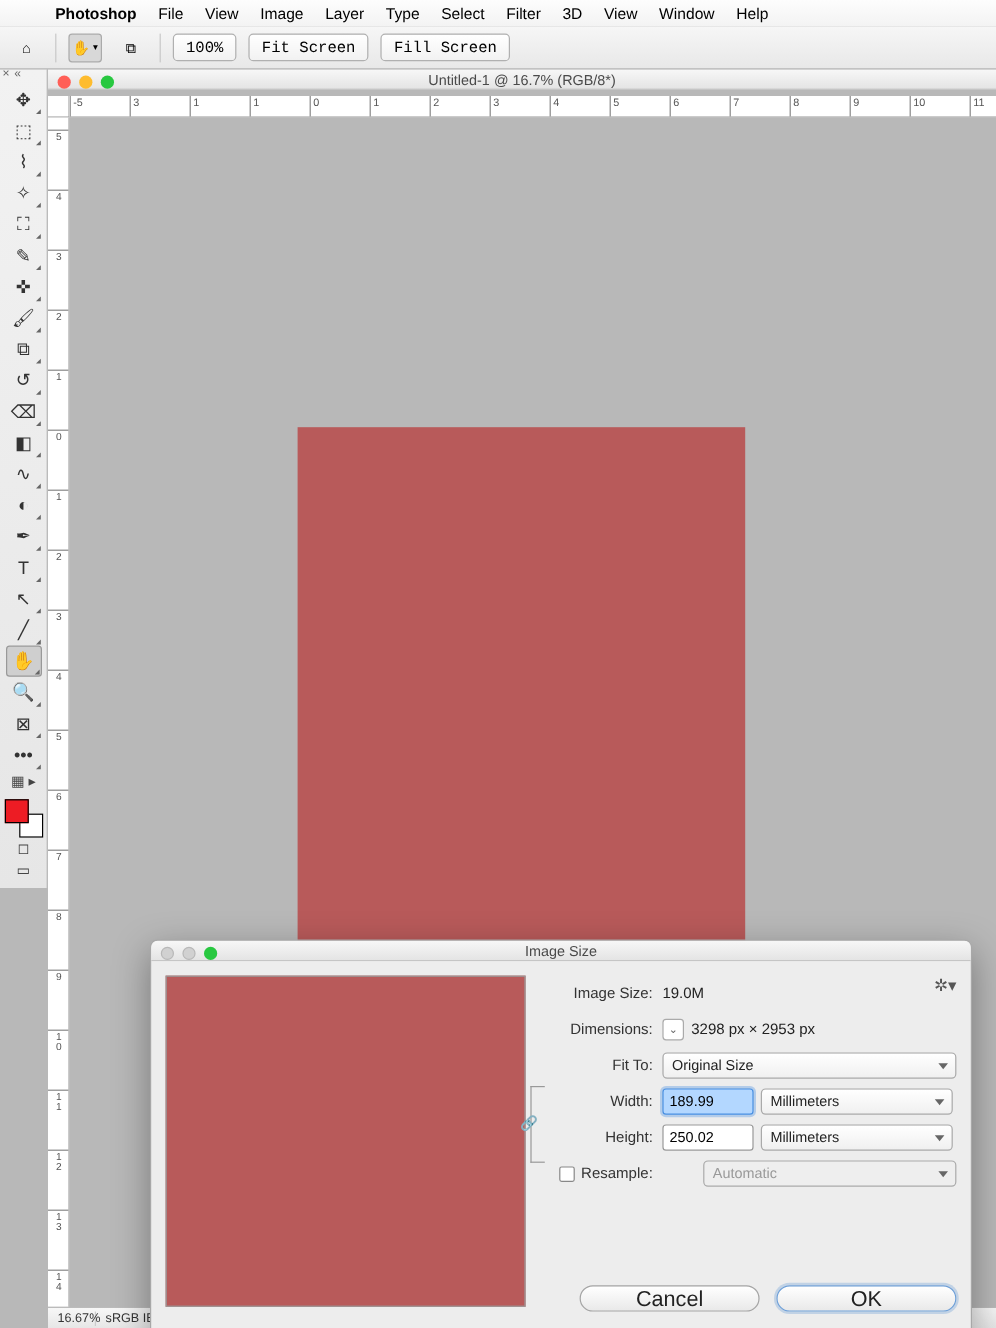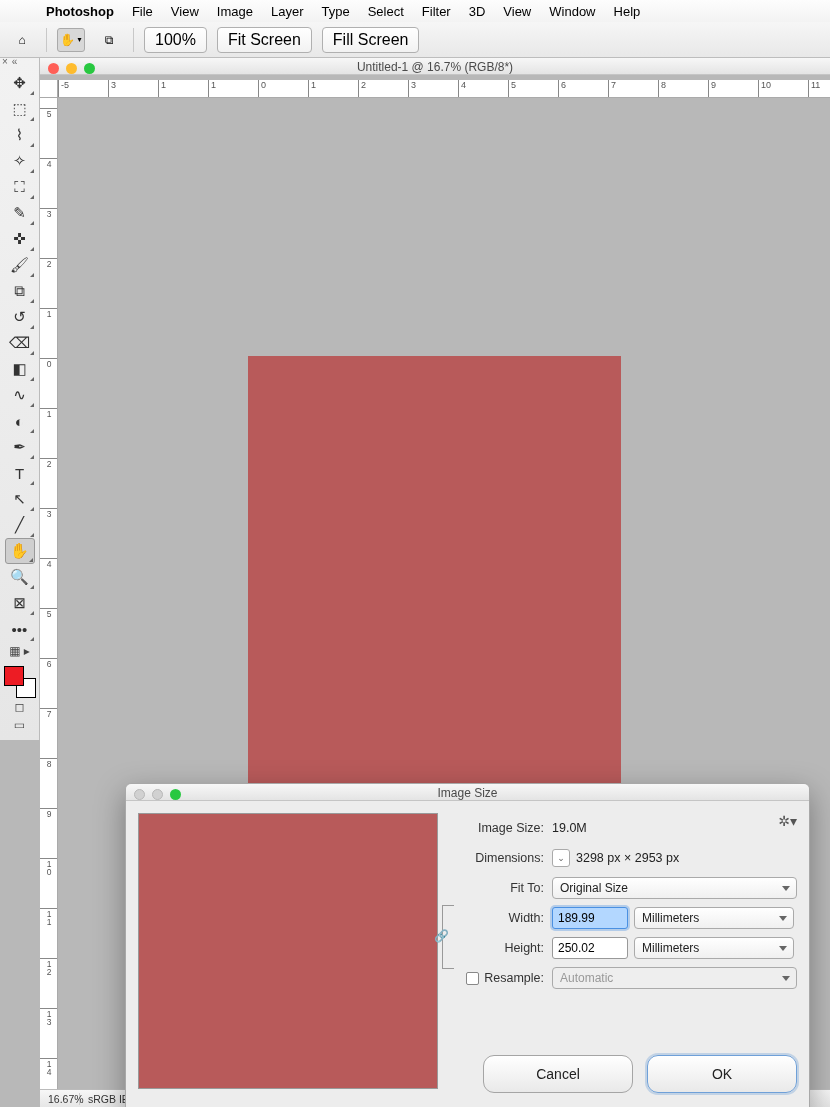--- a/index.html
+++ b/index.html
@@ -6,21 +6,21 @@
 body { width: 830px; height: 1107px; background: #b8b8b8; overflow: hidden; position: relative; }
 
 
 .menubar { height: 22px; background: linear-gradient(#fdfdfd,#f3f3f3); display: flex; align-items: center; padding: 0 28px; font-size: 13px; gap: 18px; }
 .menubar .apple { font-size: 14px; }
 .menubar .app { font-weight: 700; }
 .menubar span { cursor: default; }
 
 
 .optbar { height: 36px; background: linear-gradient(#f6f6f6,#e8e8e8); border-bottom: 1px solid #bdbdbd; display: flex; align-items: center; padding: 0 8px; gap: 10px; font-size: 12px; }
-.opt-btn { background: linear-gradient(#fff,#f2f2f2); border: 1px solid #b0b0b0; border-radius: 4px; padding: 3px 10px; font-size: 16px; }
+.opt-btn { background: linear-gradient(#fff,#f2f2f2); border: 1px solid #b0b0b0; border-radius: 4px; padding: 3px 10px; font-size: 13px; font-family: Liberation Mono, monospace; }
 .icon-btn { width: 28px; height: 24px; display: flex; align-items: center; justify-content: center; border-radius: 3px; }
 .icon-btn.sel { background: #d8d8d8; border: 1px solid #aaa; }
 
 
 .toolbox { position: absolute; left: 0; top: 58px; width: 40px; background: linear-gradient(#f2f2f2,#e6e6e6); border-right: 1px solid #bbb; display: flex; flex-direction: column; align-items: center; padding: 4px 0 6px; gap: 0; }
 .tool { width: 30px; height: 26px; display: flex; align-items: center; justify-content: center; font-size: 15px; color: #333; border-radius: 3px; margin: 0; cursor: default; position: relative; }
 .tool.sel { background: #cfcfcf; border: 1px solid #999; }
 .tool .tri { position: absolute; right: 1px; bottom: 1px; width: 0; height: 0; border-left: 4px solid transparent; border-bottom: 4px solid #666; }
 .swatches { margin-top: 6px; width: 32px; height: 32px; position: relative; }
 .swatch-fg { position: absolute; left: 0; top: 0; width: 20px; height: 20px; border: 1px solid #000; }
@@ -62,28 +62,28 @@
 .form { flex: 1; font-size: 12.5px; color: #222; position: relative; }
 .row { display: flex; align-items: center; height: 30px; }
 .row .lbl { width: 96px; text-align: right; padding-right: 8px; color: #333; }
 .row .val { flex: 1; display: flex; align-items: center; gap: 6px; }
 .input { width: 76px; height: 22px; background: #fff; border: 1px solid #999; border-radius: 3px; padding: 0 5px; font-size: 12px; }
 .input.sel { background: #b3d7ff; border-color: #4a90e2; box-shadow: 0 0 0 2px rgba(72,144,226,.35); }
 .select { height: 22px; background: linear-gradient(#fff,#f0f0f0); border: 1px solid #aaa; border-radius: 4px; padding: 0 18px 0 7px; font-size: 12px; display:flex; align-items:center; position:relative; }
 .select::after { content: ""; position:absolute; right:6px; top:8px; border-left:4px solid transparent; border-right:4px solid transparent; border-top:5px solid #666; }
 .select.wide { flex:1; }
 .select.unit { width: 160px; }
-.select.dis { color:#999; background:#eee; }
+.select.dis { color:#999; background:#eee;margin-left:34px; }
 .gear { position: absolute; right: 0; top: 0; font-size: 14px; color:#555; }
 .dim-toggle { width:18px; height:18px; border:1px solid #aaa; border-radius:3px; background:#fff; display:flex; align-items:center; justify-content:center; font-size:9px; color:#666;}
 .link-bracket { position:absolute; left:-14px; top:92px; width:12px; height:64px; border-left:1px solid #999; border-top:1px solid #999; border-bottom:1px solid #999;}
 .link-icon { position:absolute; left:-22px; top:116px; font-size:12px; color:#666;}
 .checkbox { width:13px; height:13px; border:1px solid #888; border-radius:2px; background:#fff; margin-right:5px;}
 .btns { position:absolute; bottom:2px; right:0; display:flex; gap:14px;}
-.btn { width:150px; height:38px; border-radius:11px; background:linear-gradient(#fff,#e9e9e9); border:1px solid #a5a5a5; font-size:14px; display:flex; align-items:center; justify-content:center;}
+.btn { width:150px; height:22px; border-radius:11px; background:linear-gradient(#fff,#e9e9e9); border:1px solid #a5a5a5; font-size:18px; display:flex; align-items:center; justify-content:center;}
 .btn.def { border-color:#6fa0d8; box-shadow:0 0 0 2px rgba(111,160,216,.35);}
 .small8 { font-size:8.5px; line-height:8px; }
 </style>
 </head>
 <body>
 
 <div class="menubar">
   <span class="apple"></span>
   <span class="app">Photoshop</span>
   <span>File</span>

